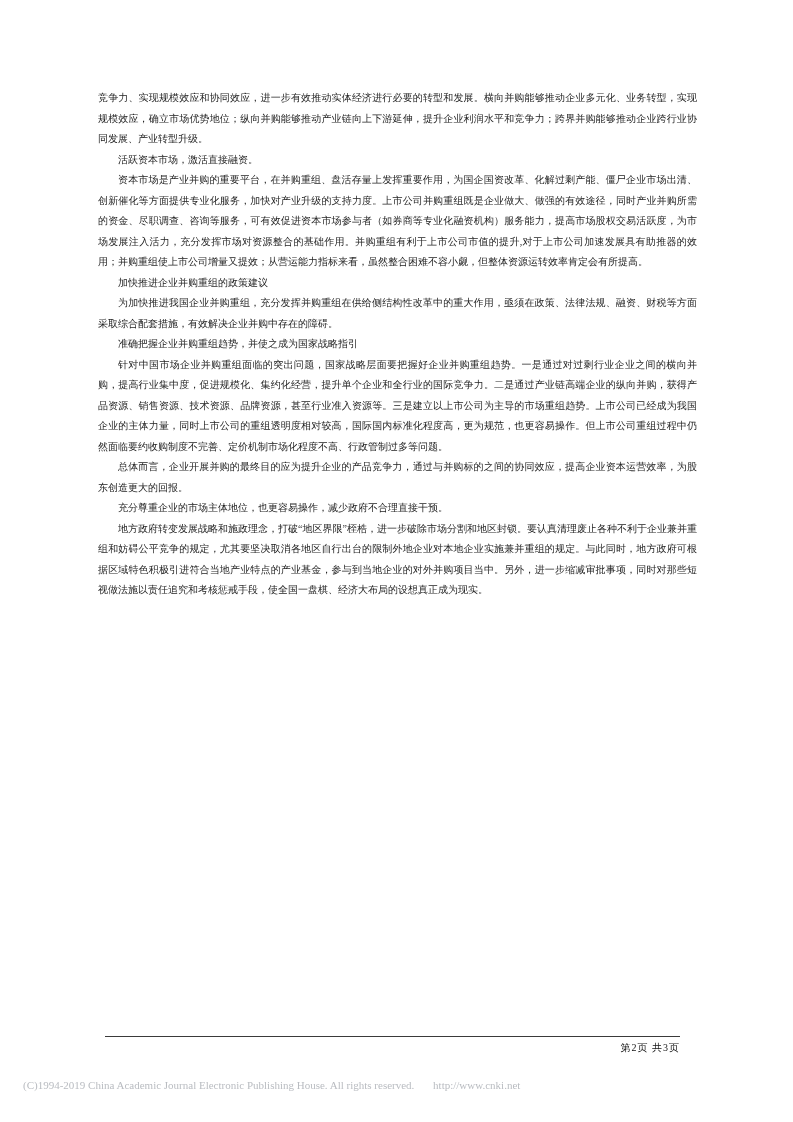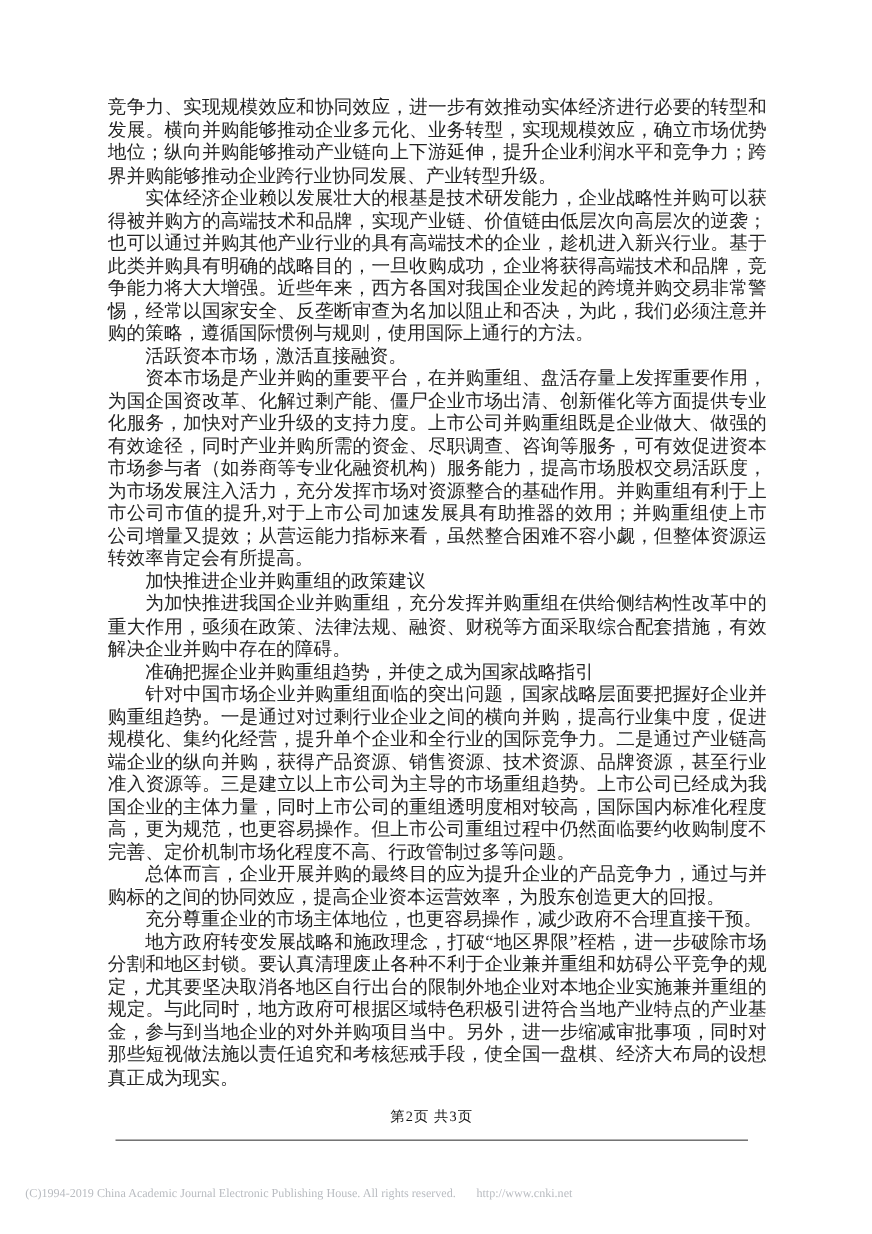--- a/index.html
+++ b/index.html
@@ -13,21 +13,21 @@
     height: 1122px;
     background: #ffffff;
     overflow: hidden;
     font-family: "Liberation Serif", "DejaVu Serif", serif;
   }
   .body-text {
     position: absolute;
     left: 98px;
     top: 88px;
     width: 599px;
-    font-size: 17px;
+    font-size: 10px;
     line-height: 20.5px;
     color: #242424;
     text-align: justify;
   }
   .body-text p {
     margin: 0;
     padding: 0;
     text-indent: 2em;
   }
   .body-text p.no-indent {
@@ -37,24 +37,24 @@
     position: absolute;
     left: 105px;
     top: 1036px;
     width: 575px;
     height: 0;
     border-top: 1px solid #3a3a3a;
   }
   .page-number {
     position: absolute;
     left: 105px;
-    top: 1006px;
+    top: 1041px;
     width: 575px;
-    text-align: center;
-    font-size: 13px;
+    text-align: right;
+    font-size: 10px;
     color: #141414;
     letter-spacing: 1px;
   }
   .watermark {
     position: absolute;
     left: 23px;
     top: 1079px;
     width: 750px;
     font-size: 11px;
     color: #b9bcc1;
@@ -65,21 +65,20 @@
     margin-left: 16px;
   }
 </style>
 </head>
 <body>
 
 <div class="page">
 
   <div class="body-text">
     <p class="no-indent">竞争力、实现规模效应和协同效应，进一步有效推动实体经济进行必要的转型和发展。横向并购能够推动企业多元化、业务转型，实现规模效应，确立市场优势地位；纵向并购能够推动产业链向上下游延伸，提升企业利润水平和竞争力；跨界并购能够推动企业跨行业协同发展、产业转型升级。</p>
-    <p>实体经济企业赖以发展壮大的根基是技术研发能力，企业战略性并购可以获得被并购方的高端技术和品牌，实现产业链、价值链由低层次向高层次的逆袭；也可以通过并购其他产业行业的具有高端技术的企业，趁机进入新兴行业。基于此类并购具有明确的战略目的，一旦收购成功，企业将获得高端技术和品牌，竞争能力将大大增强。近些年来，西方各国对我国企业发起的跨境并购交易非常警惕，经常以国家安全、反垄断审查为名加以阻止和否决，为此，我们必须注意并购的策略，遵循国际惯例与规则，使用国际上通行的方法。</p>
     <p>活跃资本市场，激活直接融资。</p>
     <p>资本市场是产业并购的重要平台，在并购重组、盘活存量上发挥重要作用，为国企国资改革、化解过剩产能、僵尸企业市场出清、创新催化等方面提供专业化服务，加快对产业升级的支持力度。上市公司并购重组既是企业做大、做强的有效途径，同时产业并购所需的资金、尽职调查、咨询等服务，可有效促进资本市场参与者（如券商等专业化融资机构）服务能力，提高市场股权交易活跃度，为市场发展注入活力，充分发挥市场对资源整合的基础作用。并购重组有利于上市公司市值的提升,对于上市公司加速发展具有助推器的效用；并购重组使上市公司增量又提效；从营运能力指标来看，虽然整合困难不容小觑，但整体资源运转效率肯定会有所提高。</p>
     <p>加快推进企业并购重组的政策建议</p>
     <p>为加快推进我国企业并购重组，充分发挥并购重组在供给侧结构性改革中的重大作用，亟须在政策、法律法规、融资、财税等方面采取综合配套措施，有效解决企业并购中存在的障碍。</p>
     <p>准确把握企业并购重组趋势，并使之成为国家战略指引</p>
     <p>针对中国市场企业并购重组面临的突出问题，国家战略层面要把握好企业并购重组趋势。一是通过对过剩行业企业之间的横向并购，提高行业集中度，促进规模化、集约化经营，提升单个企业和全行业的国际竞争力。二是通过产业链高端企业的纵向并购，获得产品资源、销售资源、技术资源、品牌资源，甚至行业准入资源等。三是建立以上市公司为主导的市场重组趋势。上市公司已经成为我国企业的主体力量，同时上市公司的重组透明度相对较高，国际国内标准化程度高，更为规范，也更容易操作。但上市公司重组过程中仍然面临要约收购制度不完善、定价机制市场化程度不高、行政管制过多等问题。</p>
     <p>总体而言，企业开展并购的最终目的应为提升企业的产品竞争力，通过与并购标的之间的协同效应，提高企业资本运营效率，为股东创造更大的回报。</p>
     <p>充分尊重企业的市场主体地位，也更容易操作，减少政府不合理直接干预。</p>
     <p>地方政府转变发展战略和施政理念，打破“地区界限”桎梏，进一步破除市场分割和地区封锁。要认真清理废止各种不利于企业兼并重组和妨碍公平竞争的规定，尤其要坚决取消各地区自行出台的限制外地企业对本地企业实施兼并重组的规定。与此同时，地方政府可根据区域特色积极引进符合当地产业特点的产业基金，参与到当地企业的对外并购项目当中。另外，进一步缩减审批事项，同时对那些短视做法施以责任追究和考核惩戒手段，使全国一盘棋、经济大布局的设想真正成为现实。</p>
   </div>

